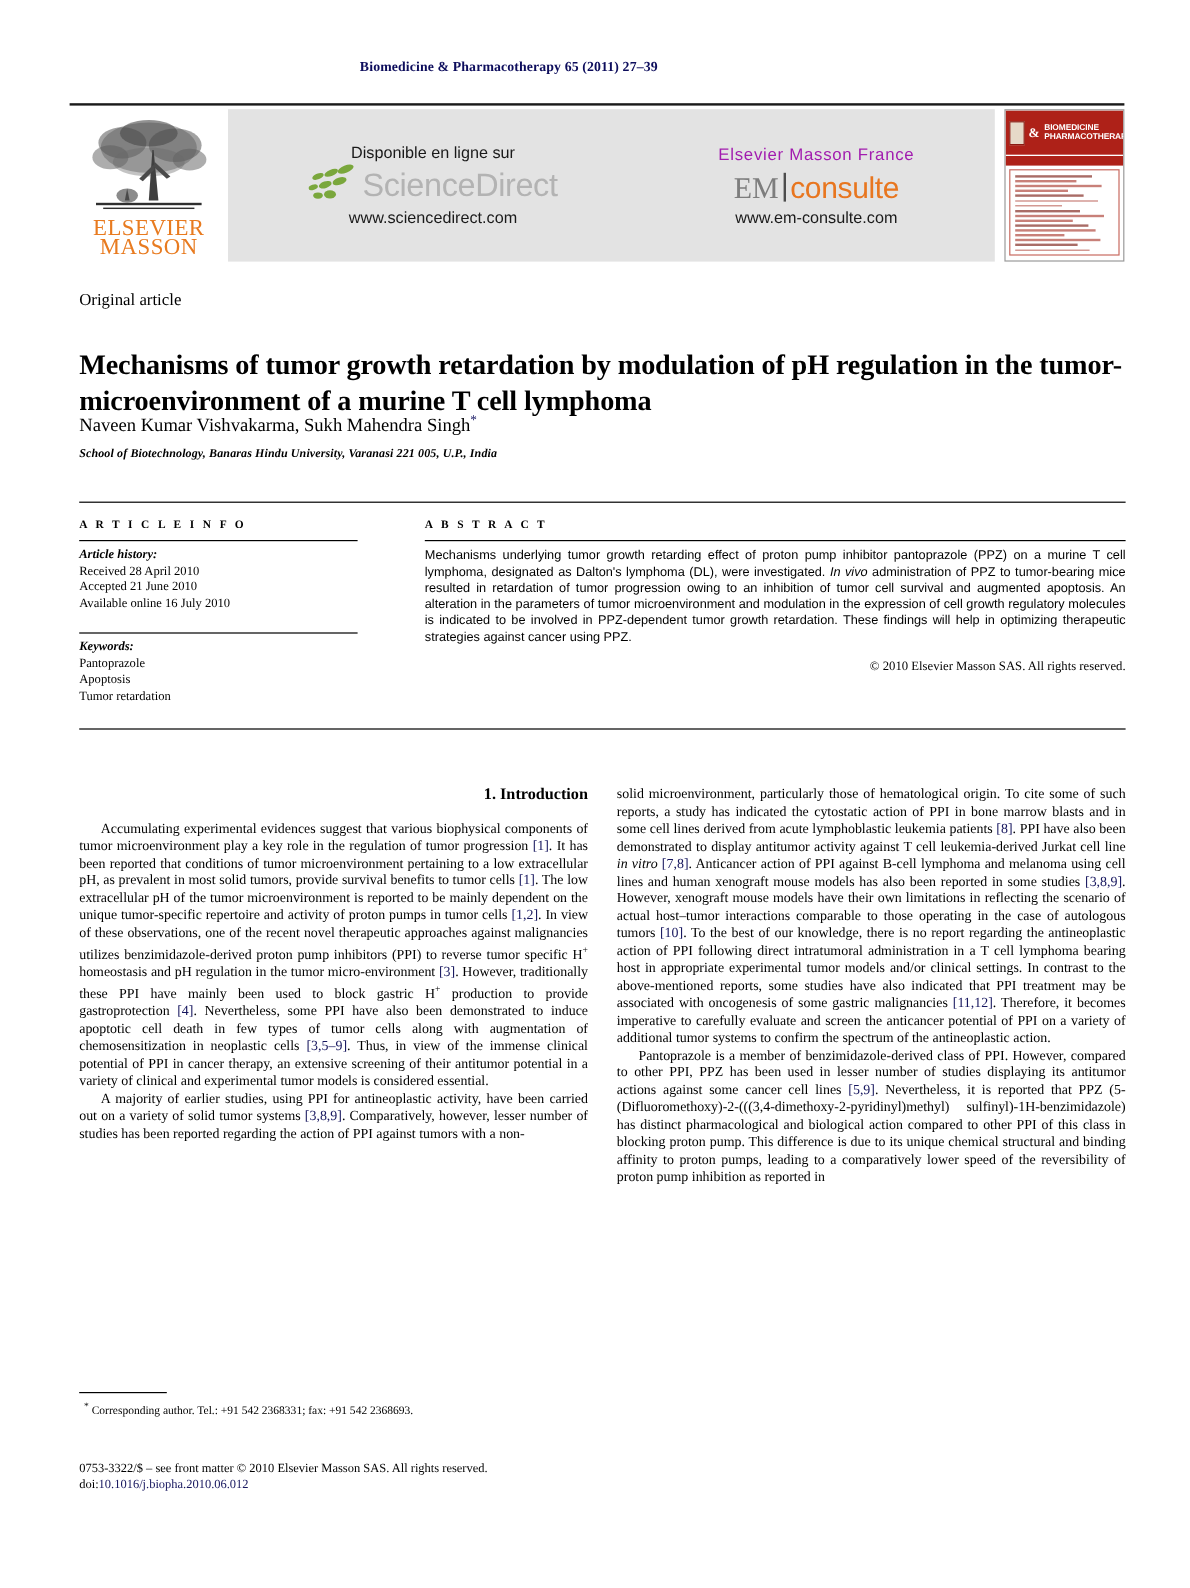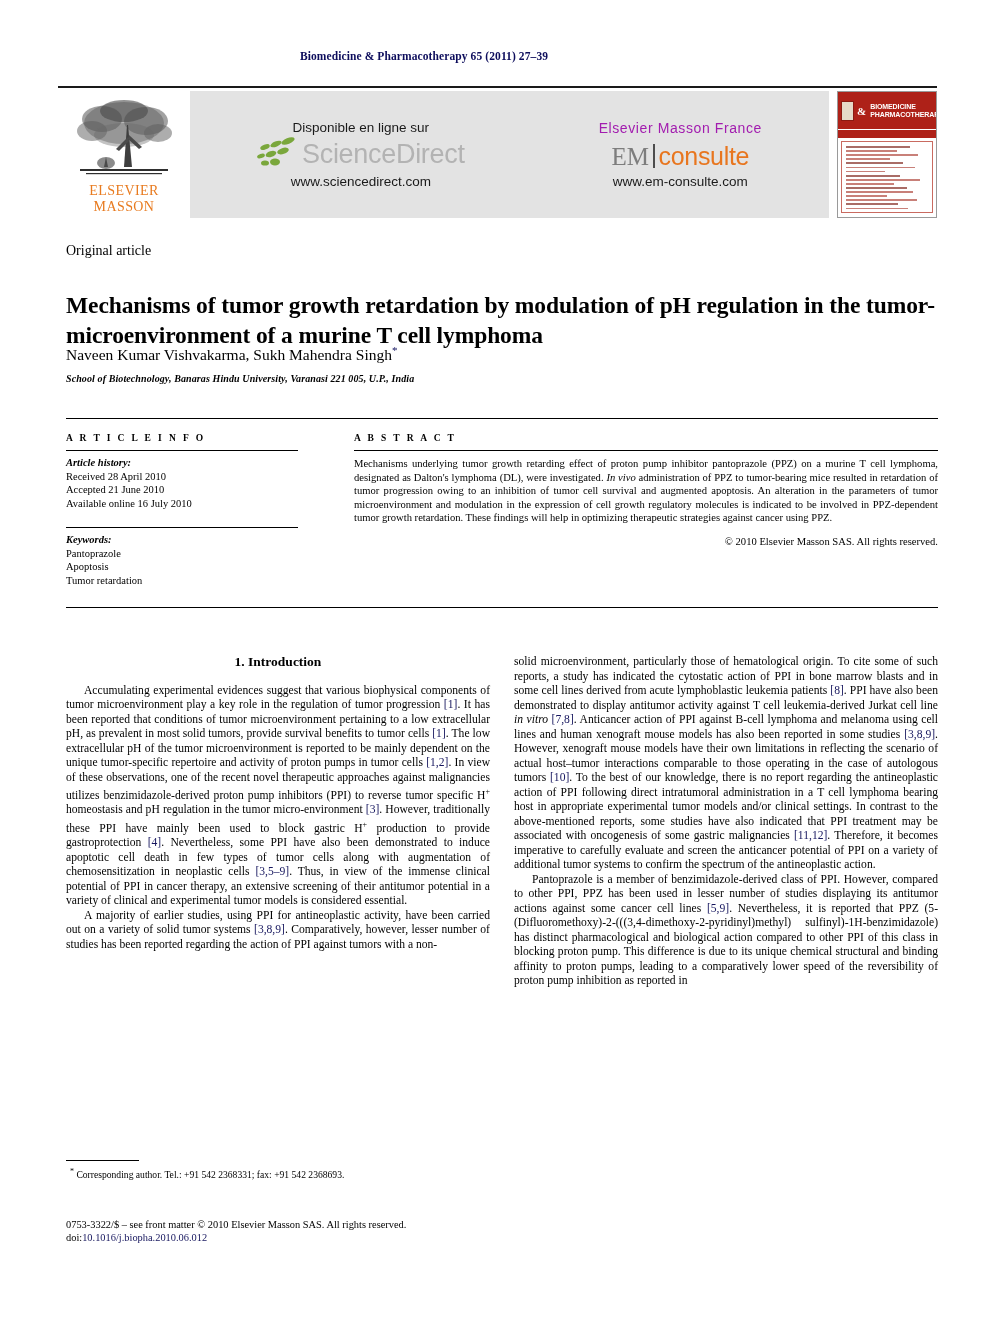--- a/index.html
+++ b/index.html
@@ -65,21 +65,21 @@
     flex-direction: column;
     align-items: center;
     justify-content: flex-start;
     padding-top: 6px;
     background: #ffffff;
   }
   .tree-svg { display: block; }
   .em-logo-text {
     font-family: "Liberation Serif", serif;
     color: #e87b20;
-    font-size: 14px;
+    font-size: 19px;
     line-height: 15.5px;
     letter-spacing: 0.4px;
     text-align: center;
   }
 
   
   .grey-strip {
     flex: 1 1 auto;
     background: #e3e3e3;
     display: flex;
@@ -309,21 +309,21 @@
   }
   .info-line {
     font-family: "Liberation Serif", serif;
     font-size: 10.5px;
     line-height: 13.5px;
     color: #000;
   }
   .info-gap { height: 17px; }
 
   .abstract-text {
-    font-family: Liberation Serif, serif;
+    font-family: Liberation Sans, sans-serif;
     font-size: 10.6px;
     line-height: 13.6px;
     text-align: justify;
     color: #000;
     width: 584px;
   }
   .abstract-text i { font-style: italic; }
   .copyright {
     font-family: "Liberation Serif", serif;
     font-size: 10.6px;
@@ -346,21 +346,21 @@
     color: #000;
   }
   .col-left  { left: 66px; }
   .col-right { left: 514px; }
 
   .h2 {
     font-family: "Liberation Serif", serif;
     font-weight: bold;
     font-size: 13.5px;
     margin: 0 0 14px 0;
-    text-align: center;
+    text-align: right;
   }
   .para { margin: 0; text-indent: 18px; }
   .para + .para { margin-top: 0; }
   .ref { color: #16165e; }
   sup { font-size: 8px; vertical-align: super; }
 
   
   .footnote {
     position: absolute;
     left: 66px;

